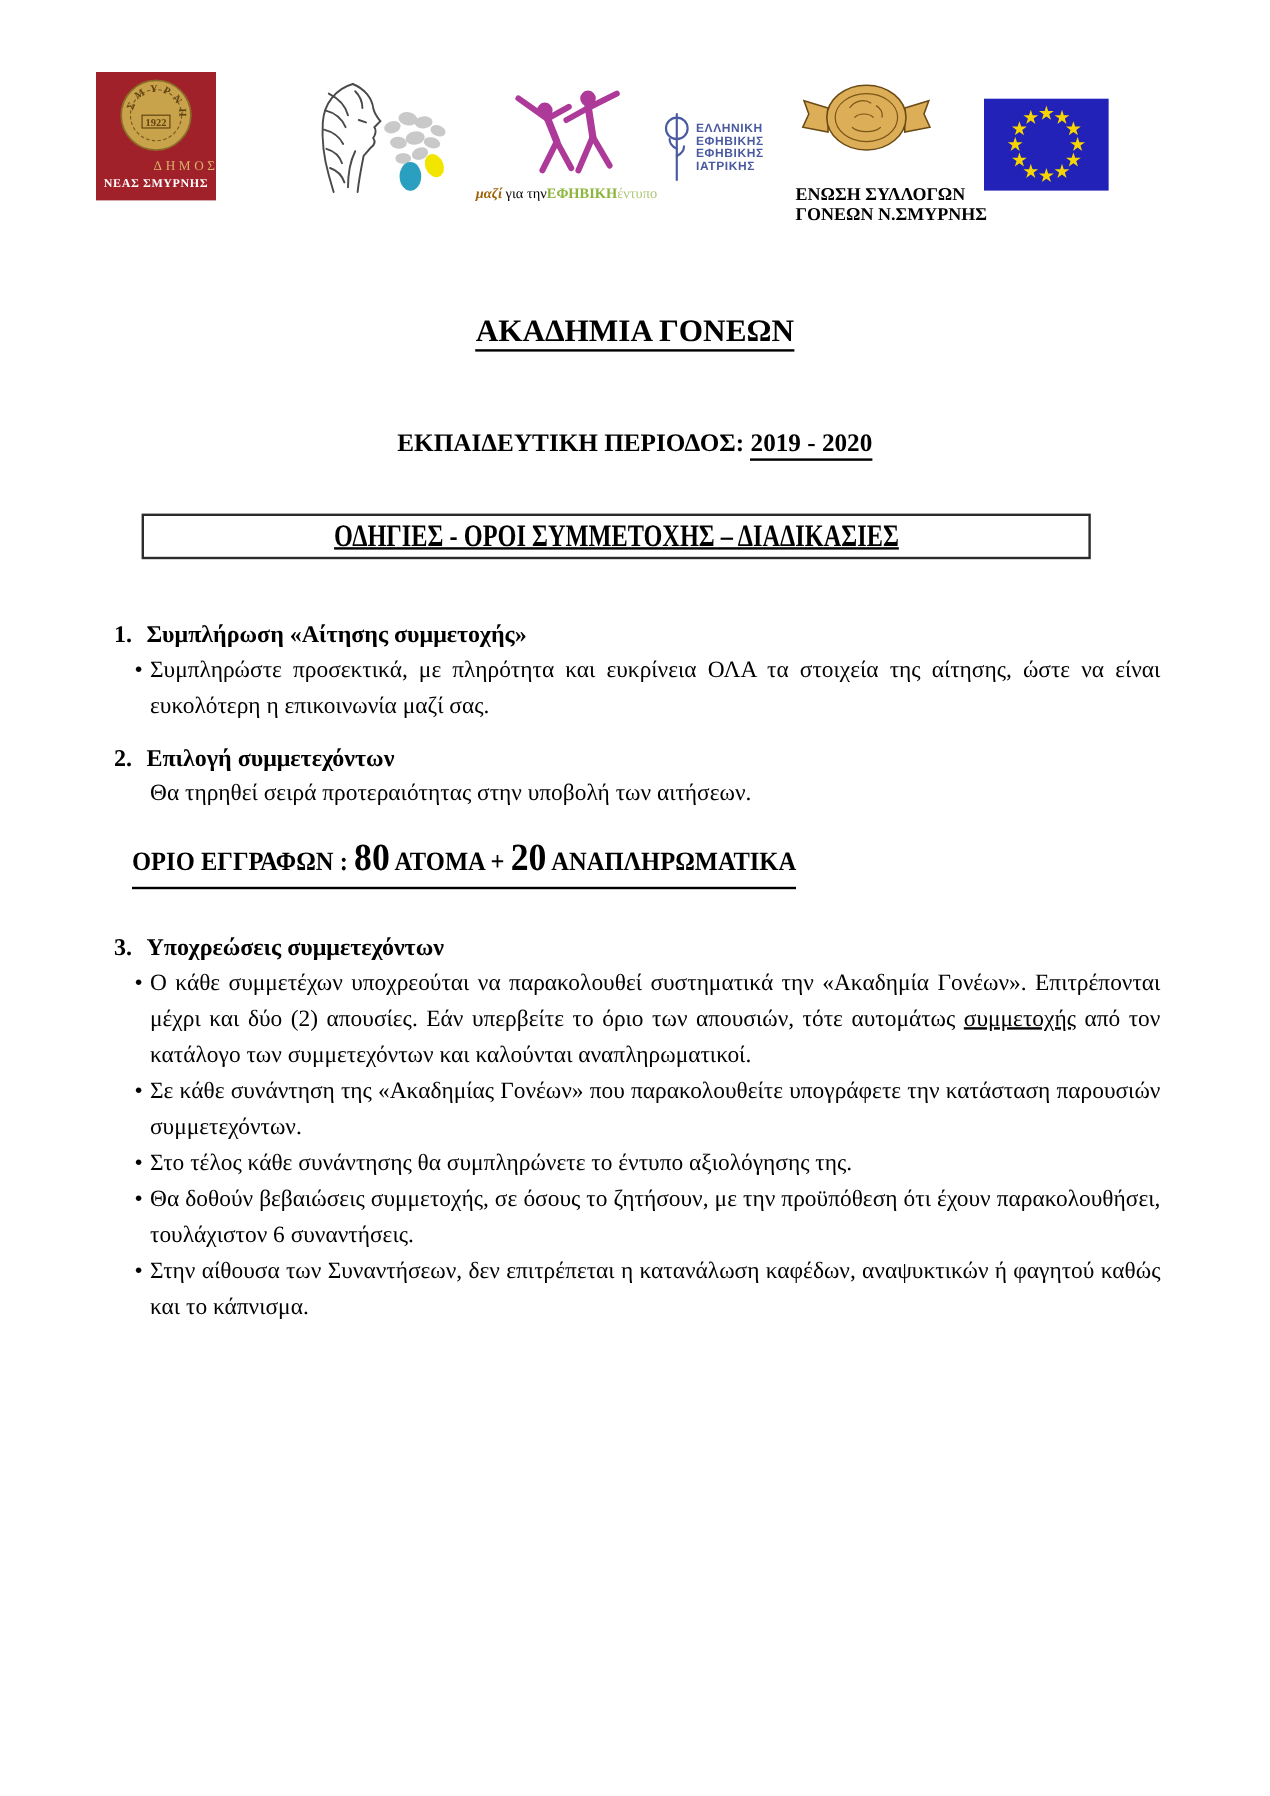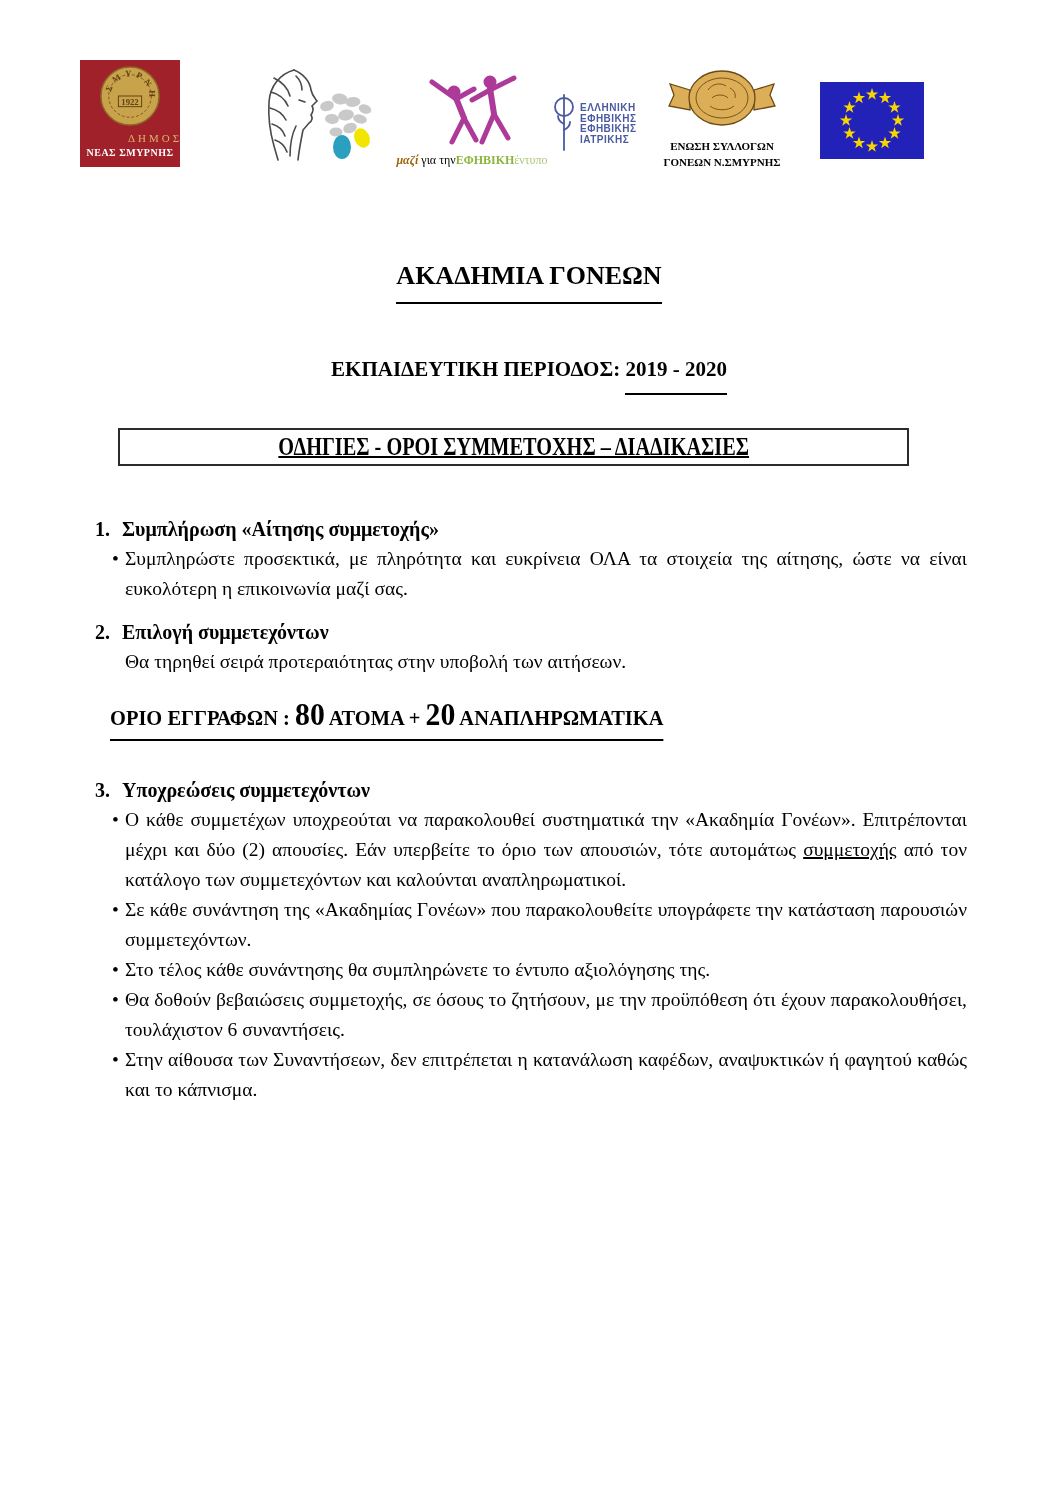--- a/index.html
+++ b/index.html
@@ -30,28 +30,28 @@
   .efiviki-caption { font-size:12px; line-height:13px; margin-top:2px; white-space:nowrap; }
   .cap-mazi { color:#a16207; font-style:italic; font-weight:bold; }
   .cap-gia { color:#000000; }
   .cap-efiviki { color:#8cb53c; font-weight:bold; }
   .cap-ygeia { color:#aec77a; }
 
   .logo-eeei { left:551px; top:34px; display:flex; align-items:center; }
   .eeei-lines { margin-left:3px; color:#4a5aa0; font-weight:bold; font-size:10px; line-height:10.5px; letter-spacing:0.5px; font-family:"Liberation Sans", sans-serif; }
 
   .logo-enosi { left:663px; top:10px; width:118px; text-align:center; }
-  .enosi-lines { font-weight:bold; font-size:11px; line-height:16px; margin-top:2px; white-space:nowrap; }
+  .enosi-lines { font-weight:bold; font-size:15px; line-height:16px; margin-top:18px; white-space:nowrap; }
 
   .logo-eu { left:820px; top:24px; }
 
   
   .doc-title { position:absolute; top:258px; left:0; width:100%; text-align:center;
     font-size:26px; font-weight:bold; line-height:35px; }
-  .u2 { border-bottom:2.5px solid #000; padding-bottom:12px; }
+  .u2 { border-bottom:2.5px solid #000; padding-bottom:1px; }
 
   .period-line { position:absolute; top:357px; left:0; width:100%; text-align:center;
     font-size:21px; font-weight:bold; }
 
   .rule-box { position:absolute; top:428px; left:118px; width:791px; height:38px;
     border:2px solid #2b2b2b; text-align:center; }
   .rule-box-text { display:inline-block; transform:scaleX(0.78); transform-origin:center;
     font-size:26px; font-weight:bold; line-height:34px; white-space:nowrap;
     text-decoration:underline; text-decoration-thickness:2px; }
 

